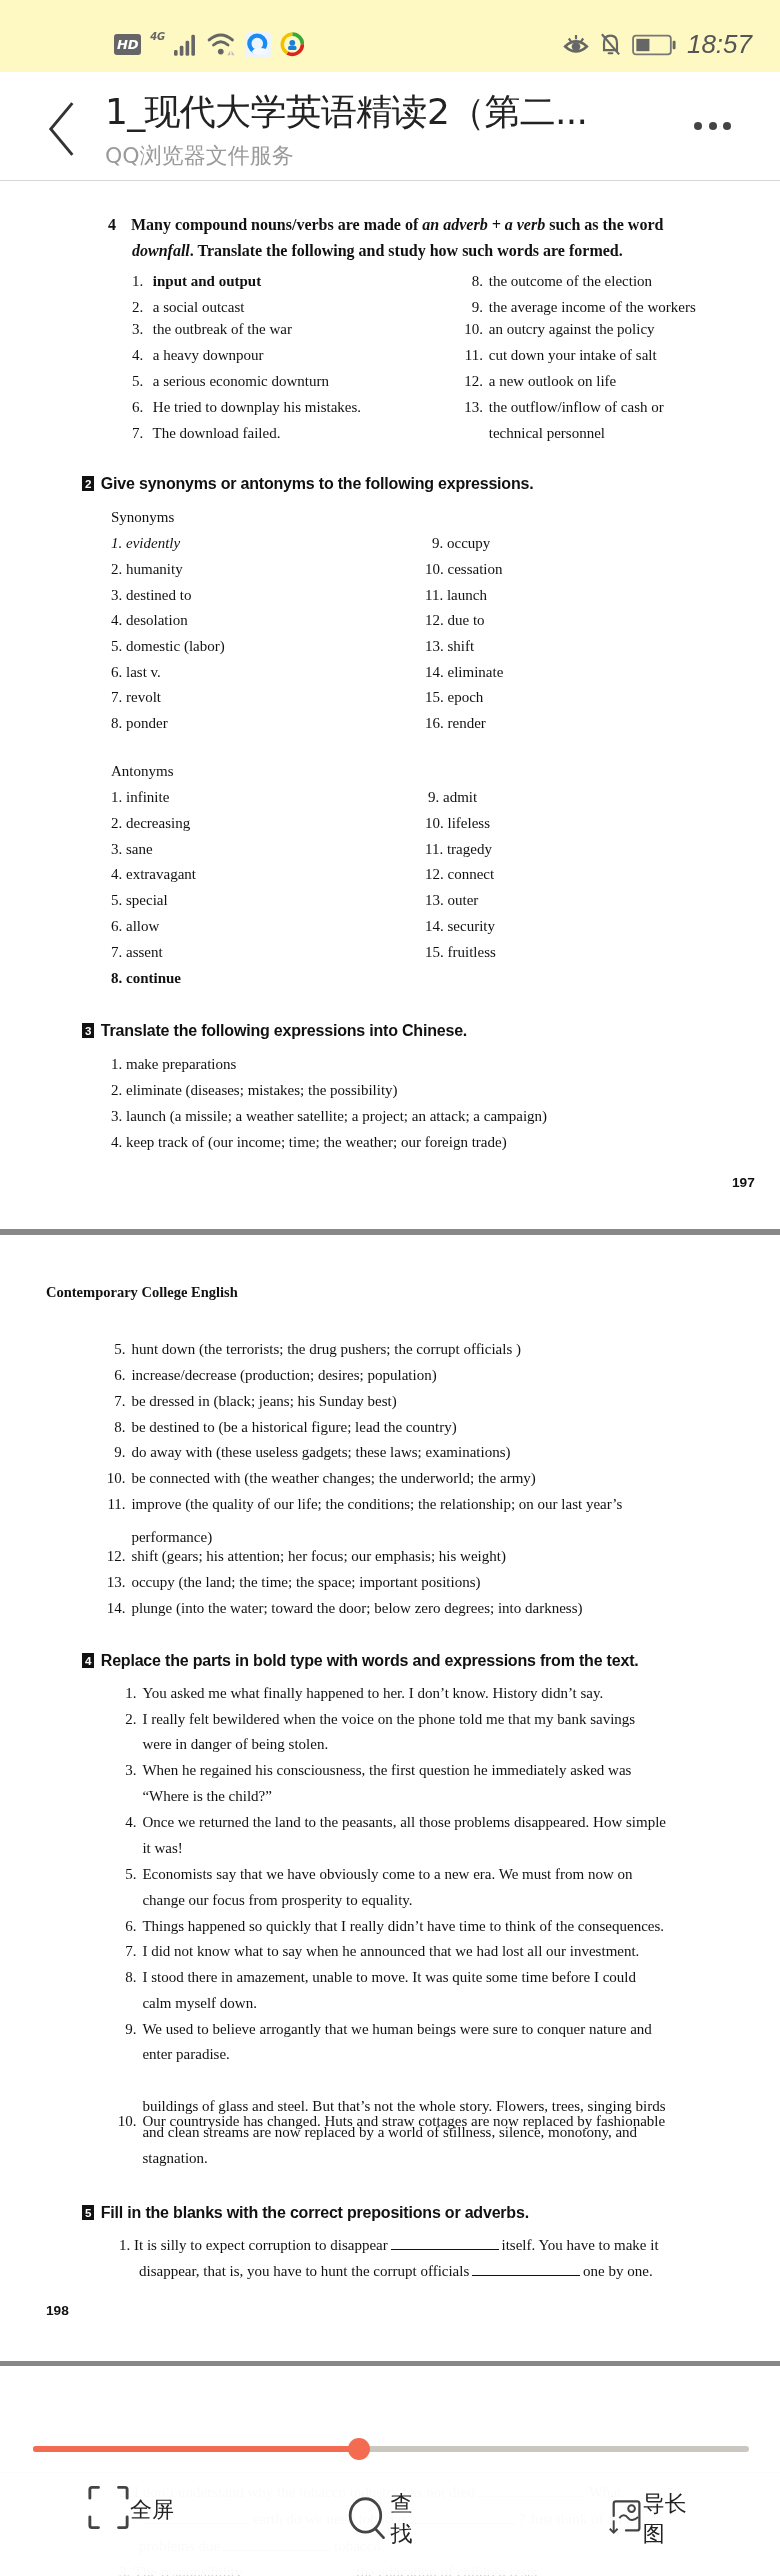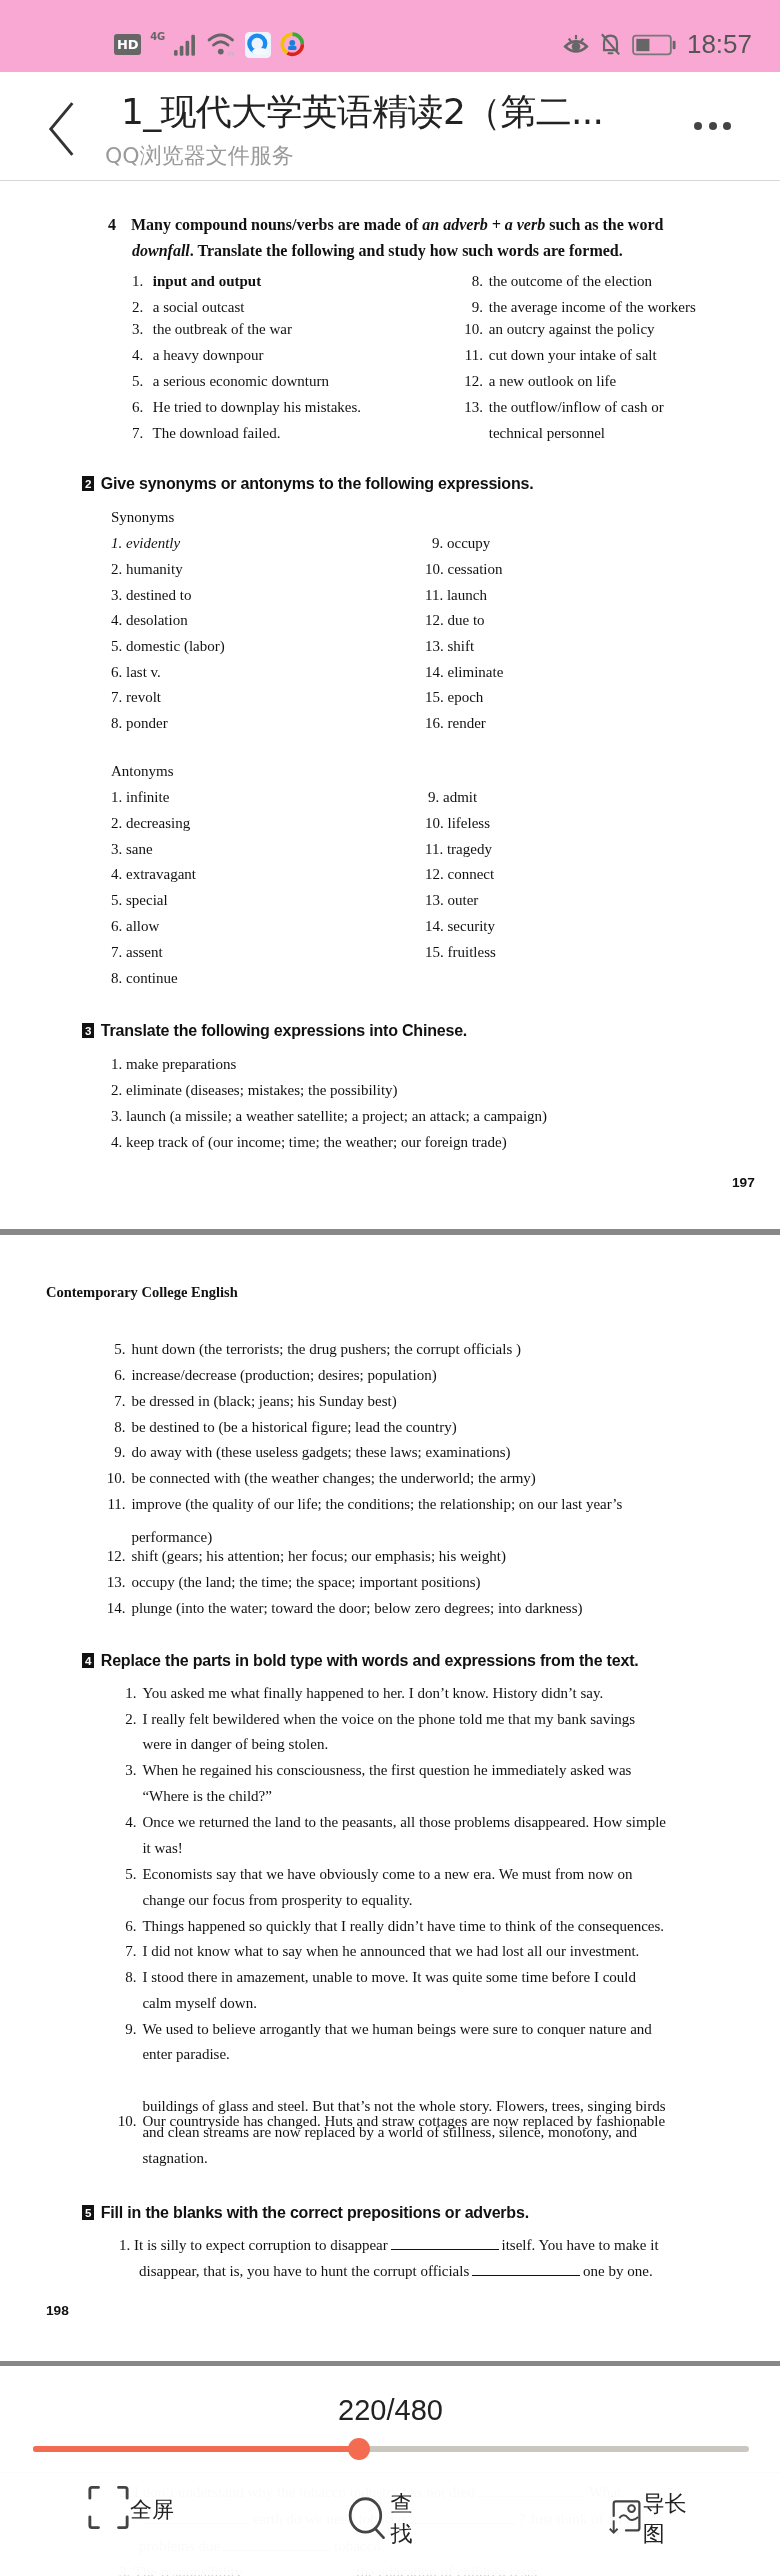--- a/index.html
+++ b/index.html
@@ -2,30 +2,30 @@
 <html style="font-size:11.6px"><head>
 <meta charset="utf-8">
 <style>
   html, body { margin: 0; padding: 0; }
   body {
     width: 781px; height: 2576px; position: relative; overflow: hidden;
     background: #ffffff; font-family: "Liberation Serif", serif; color: #111;
   }
   .abs { position: absolute; }
   
-  .statusbar { left: 0; top: 0; width: 781px; height: 72px; background: #f9a8d4; }
+  .statusbar { left: 0; top: 0; width: 781px; height: 72px; background: #fef9c3; font-style: italic; }
   .sb-left { left: 114px; top: 30px; display: flex; align-items: center; gap: 8.7px; height: 29px; }
   .sb-right { right: 29px; top: 30px; display: flex; align-items: center; gap: 10px; height: 29px; }
   .hd-badge { background: #666; color: #fff; font-family: "DejaVu Sans", sans-serif; font-weight: bold; font-size: 13px; border-radius: 2.9px; padding: 1.4px 2.9px; line-height: 17.4px; }
   .net-4g { font-family: "DejaVu Sans", sans-serif; font-weight: bold; font-size: 10px; color: #666; align-self: flex-start; margin-top: 1.4px; }
   .clock { font-family: "Liberation Sans", sans-serif; font-size: 26px; color: #555; }
   
   .header { left: 0; top: 72px; width: 781px; height: 109px; background: #fff; border-bottom: 1.4px solid #d8d8d8; box-sizing: border-box; }
   .back-btn { left: 45px; top: 27.5px; width: 36px; height: 58px; }
-  .title { left: 105px; top: 16px; font-family: "DejaVu Sans", sans-serif; font-size: 36px; color: #222; white-space: nowrap; letter-spacing: -0.7px; margin-left: 16px; }
+  .title { left: 105px; top: 16px; font-family: "DejaVu Sans", sans-serif; font-size: 36px; color: #222; white-space: nowrap; letter-spacing: -0.7px; }
   .subtitle { left: 105px; top: 69px; font-family: "DejaVu Sans", sans-serif; font-size: 22px; color: #9a9a9a; white-space: nowrap; }
   .more-btn { left: 694px; top: 43px; width: 51px; height: 22px; display: flex; gap: 6.5px; align-items: center; }
   .more-btn span { width: 8px; height: 8px; border-radius: 50%; background: #444; display: inline-block; }
   
   .doc { font-family: "Liberation Serif", serif; color: #111; }
   .line { position: absolute; white-space: nowrap; font-size: 15px; line-height: 19px; }
   .b { font-weight: bold; }
   .i { font-style: italic; }
   .sec-head { position: absolute; font-family: "Liberation Sans", sans-serif; font-weight: bold; font-size: 16px; white-space: nowrap; letter-spacing: -0.2px; }
   .sec-num { display: inline-block; background: #111; color: #fff; font-size: 11.6px; width: 12.3px; height: 15px; line-height: 15px; text-align: center; margin-right: 6.5px; vertical-align: 0.7px; }
@@ -161,21 +161,21 @@
   </div>
   <div class="line" style="left:111px; top:762px;">Antonyms</div>
   <div>
     <div class="line" style="left:111px; top:788px;">1. infinite</div>
     <div class="line" style="left:111px; top:814px;">2. decreasing</div>
     <div class="line" style="left:111px; top:840px;">3. sane</div>
     <div class="line" style="left:111px; top:865px;">4. extravagant</div>
     <div class="line" style="left:111px; top:891px;">5. special</div>
     <div class="line" style="left:111px; top:917px;">6. allow</div>
     <div class="line" style="left:111px; top:943px;">7. assent</div>
-    <div class="line" style="left:111px; top:969px;">8. continue</div>
+    <div class="line" style="left:111px; top:969px;font-weight:bold;">8. continue</div>
     <div class="line" style="left:428px; top:788px;">9. admit</div>
     <div class="line" style="left:425px; top:814px;">10. lifeless</div>
     <div class="line" style="left:425px; top:840px;">11. tragedy</div>
     <div class="line" style="left:425px; top:865px;">12. connect</div>
     <div class="line" style="left:425px; top:891px;">13. outer</div>
     <div class="line" style="left:425px; top:917px;">14. security</div>
     <div class="line" style="left:425px; top:943px;">15. fruitless</div>
   </div>
 
   <div class="sec-head" style="left:82px; top:1022px;">
@@ -246,21 +246,20 @@
 
 <div class="doc ghost">
   <div class="line" style="left:119px; top:2483px;"><span>2.  I don’t understand why the tobacco industry has not died</span><span class="blank" style="border-color:#ddd;"></span><span>What</span></div>
   <div class="line" style="left:139px; top:2510px;"><span class="blank" style="border-color:#ddd;"></span><span>earth do we need tobacco</span><span class="blank" style="border-color:#ddd;"></span><span>? Just think of all the</span></div>
   <div class="line" style="left:139px; top:2537px;"><span>problems due</span><span class="blank" style="border-color:#ddd;"></span><span>tobacco.</span></div>
   <div class="line" style="left:119px; top:2563px;"><span>3.  The responsibility</span><span class="blank" style="border-color:#ddd;"></span><span>the education of children rests</span></div>
 </div>
 
 <div class="abs bottombar">
   <div class="abs bb-top">
-    <div class="abs pageno">220/480</div>
     <div class="abs track"></div>
     <div class="abs track-fill"></div>
     <div class="abs thumb"></div>
   </div>
   <div class="abs bb-bottom">
     <div class="tool" style="left:87px;">
       <svg width="43" height="45" viewBox="0 0 60 62">
           <path d="M4 18 V6 Q4 3 7 3 H16 M44 3 H53 Q56 3 56 6 V18 M56 44 V56 Q56 59 53 59 H44 M16 59 H7 Q4 59 4 56 V44" fill="none" stroke="#444" stroke-width="4" stroke-linecap="round"></path>
         </svg>
       <span class="tool-label">全屏</span>

